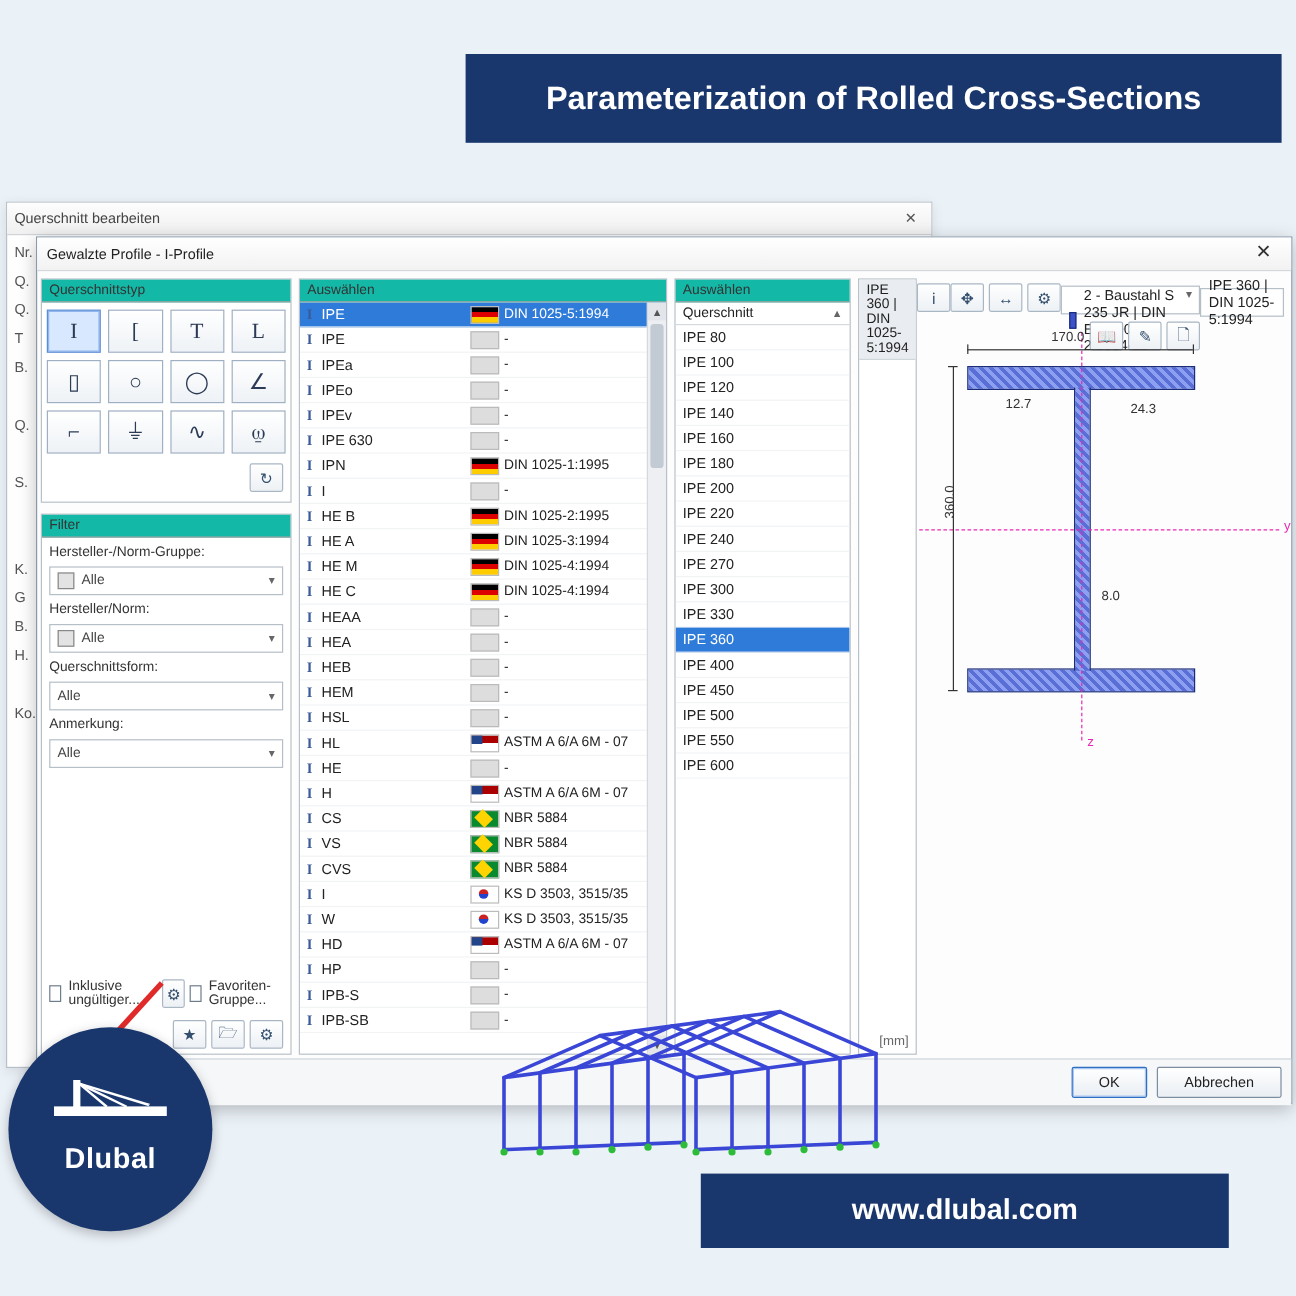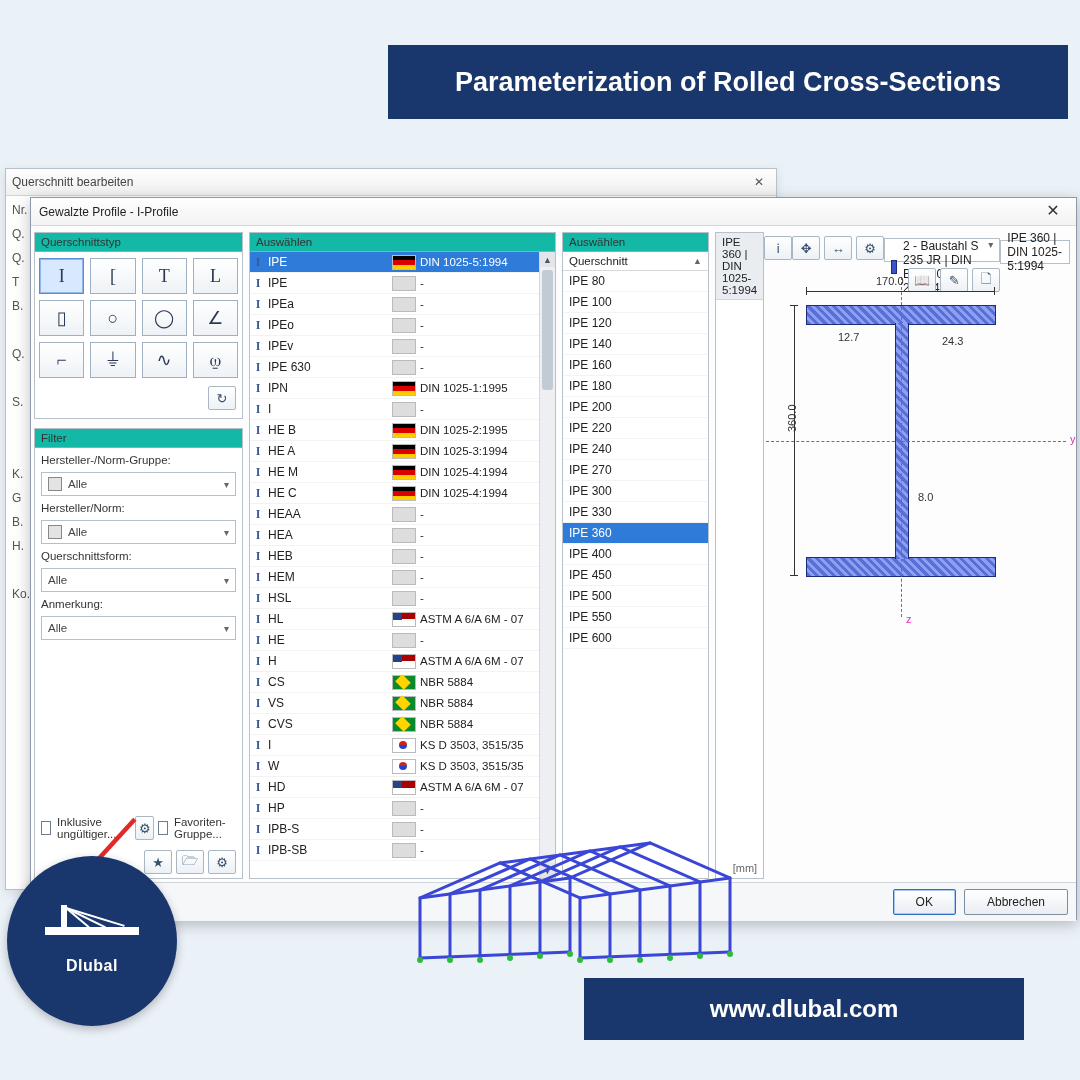--- a/index.html
+++ b/index.html
@@ -179,21 +179,21 @@
     position:absolute; left:7px; top:856px; width:170px; height:170px; border-radius:50%;
     background:#19376d; color:#fff; display:flex; flex-direction:column; align-items:center; justify-content:center;
     box-shadow:0 3px 10px rgba(0,0,0,.25);
   }
   .logo-circle .bridge{width:94px;height:46px; position:relative; margin-bottom:4px;}
   .logo-circle .bridge .deck{position:absolute;left:0;right:0;top:20px;height:8px;background:#fff;}
   .logo-circle .bridge .pyl{position:absolute;left:16px;top:-2px;width:6px;height:30px;background:#fff;}
   .logo-circle .bridge .c1{position:absolute;left:21px;top:0;width:60px;height:2px;background:#fff;transform:rotate(17deg);transform-origin:left;}
   .logo-circle .bridge .c2{position:absolute;left:21px;top:0;width:44px;height:2px;background:#fff;transform:rotate(26deg);transform-origin:left;}
   .logo-circle .bridge .c3{position:absolute;left:21px;top:0;width:30px;height:2px;background:#fff;transform:rotate(40deg);transform-origin:left;}
-  .logo-circle .name{font-size:16px;font-weight:600; letter-spacing:.5px;}
+  .logo-circle .name{font-size:24px;font-weight:600; letter-spacing:.5px;}
   .url-banner{
     position:absolute; left:584px; top:978px; width:440px; height:62px; background:#19376d;
     color:#fff; display:flex; align-items:center; justify-content:center; font-size:24px; font-weight:600;
   }
   .framemodel{
     position:absolute; left:380px; top:808px; width:400px; height:170px; pointer-events:none;
   }
   .framemodel svg{width:100%; height:100%;}
   .mini-icons{display:flex; gap:4px; justify-content:flex-end; padding:4px 6px;}
   .check-area{padding:2px 6px 6px 6px; display:flex; flex-direction:row; gap:4px;}

